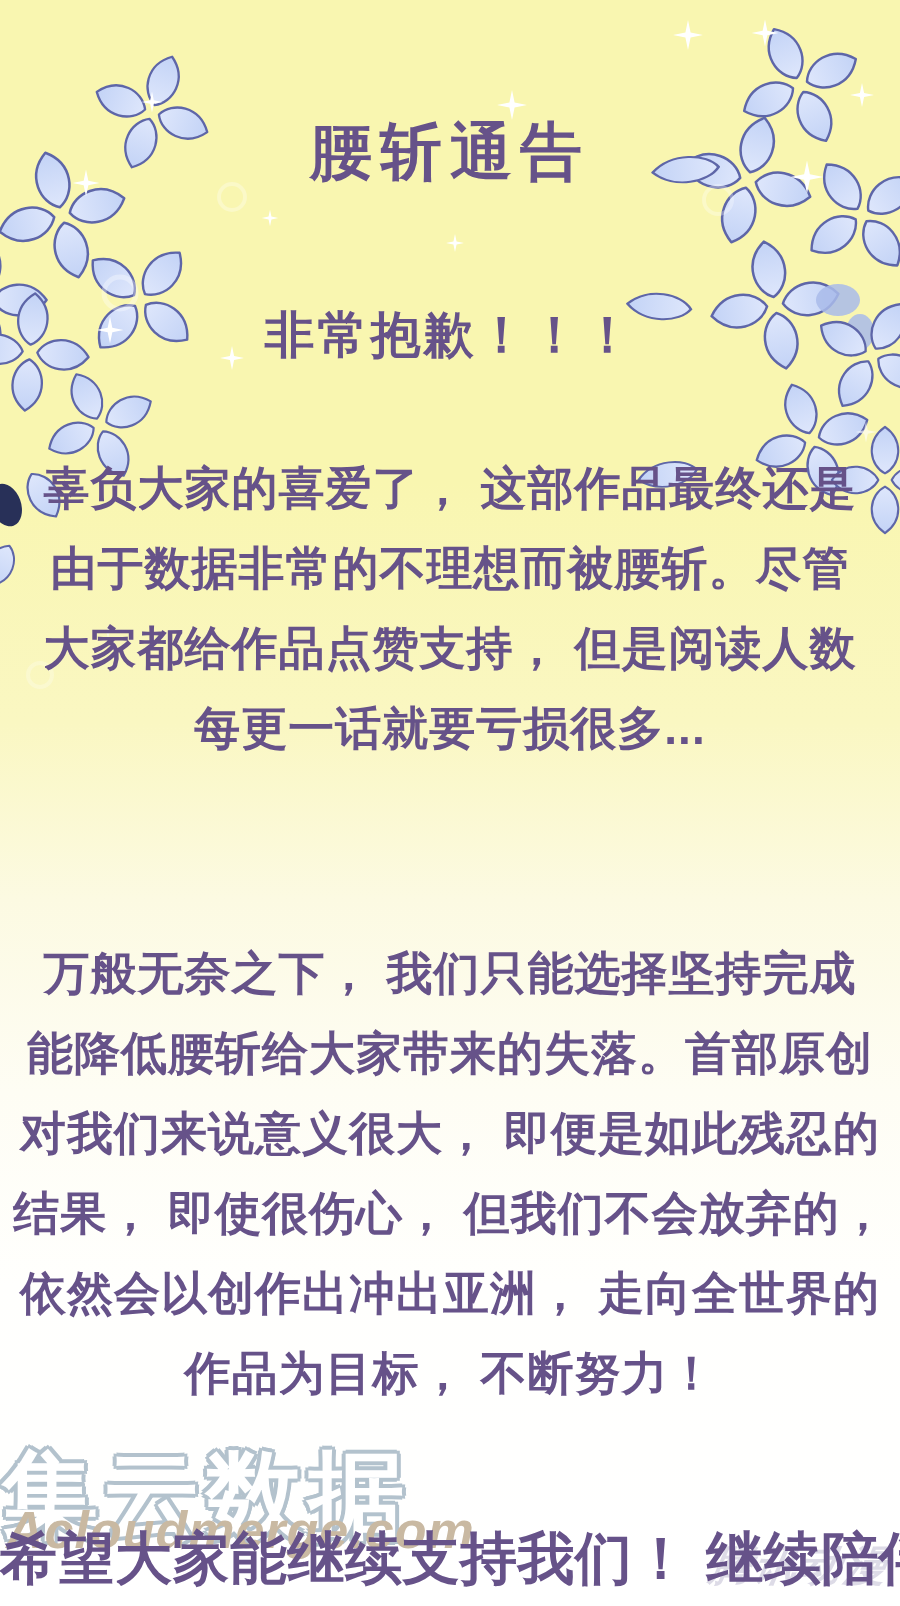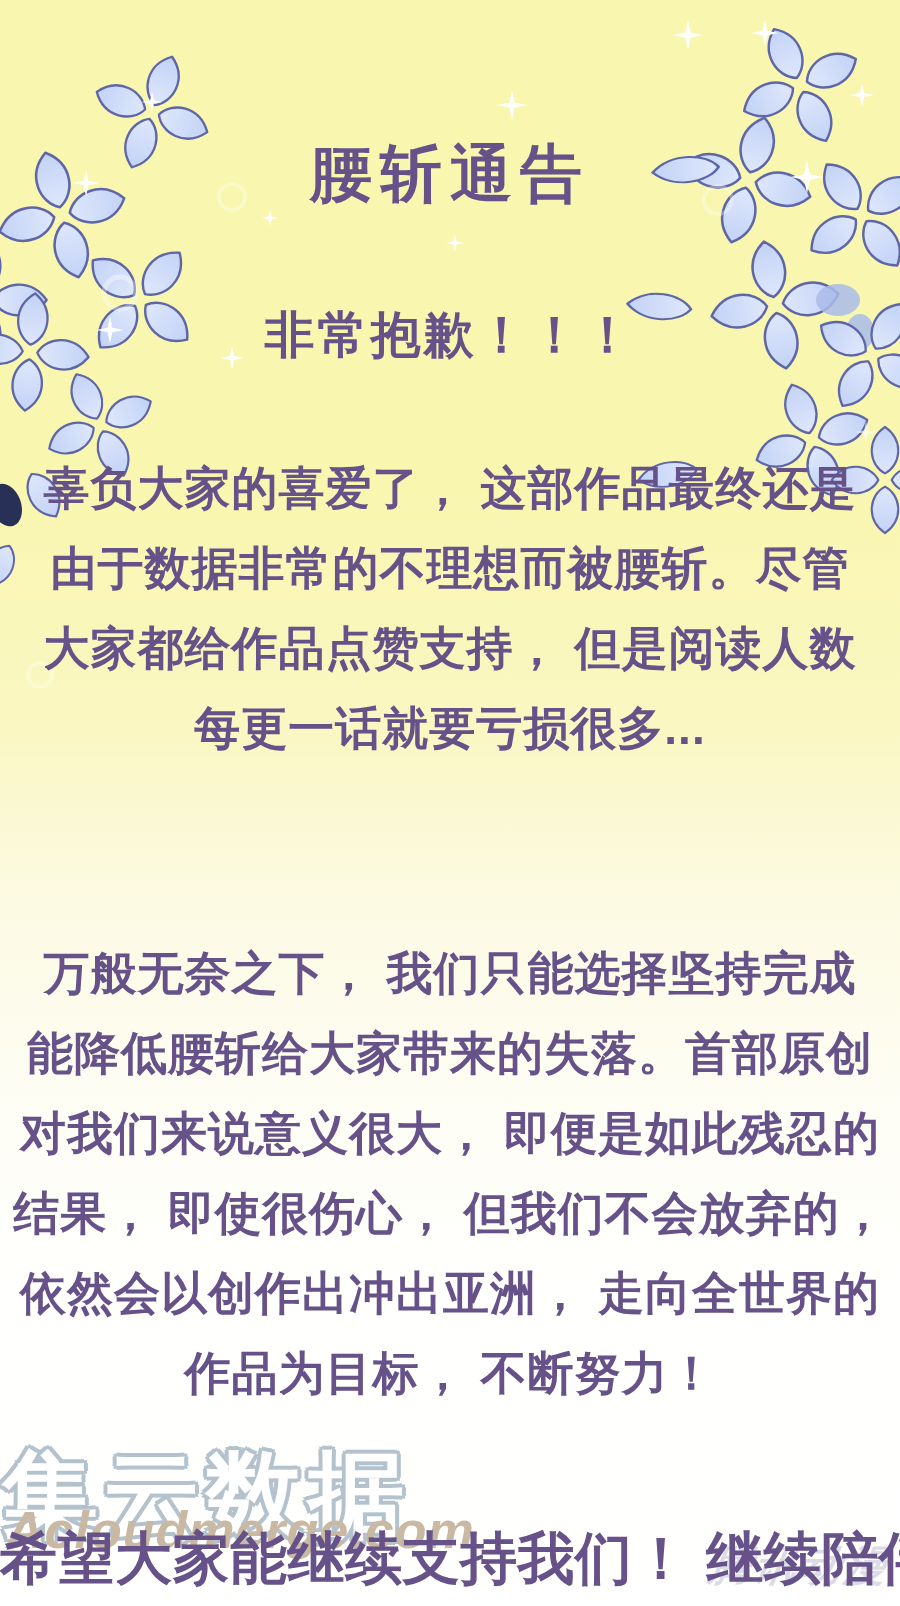--- a/index.html
+++ b/index.html
@@ -10,21 +10,21 @@
     overflow:hidden;
     background:linear-gradient(180deg,
       #f9f6b0 0%, #f9f6b0 30%, #faf7c2 45%,
       #fcfae2 56%, #fefdf4 68%, #fffffd 80%, #ffffff 100%);
     font-family:"Liberation Sans", sans-serif;
   }
   .decor{position:absolute;top:0;left:0;z-index:0;}
   .text-layer{position:absolute;top:0;left:0;width:900px;height:1606px;z-index:2;}
   .purple{color:#665289;}
   .page-title{
-    position:absolute;top:132px;left:0;width:100%;
+    position:absolute;top:110px;left:0;width:100%;
     text-align:center;font-size:62px;font-weight:900;letter-spacing:8px;
   }
   .page-subtitle{
     position:absolute;top:302px;left:0;width:100%;
     text-align:center;font-size:50px;font-weight:bold;letter-spacing:3px;
   }
   .para{
     position:absolute;left:0;width:100%;
     text-align:center;font-size:46px;font-weight:bold;letter-spacing:1px;
   }

